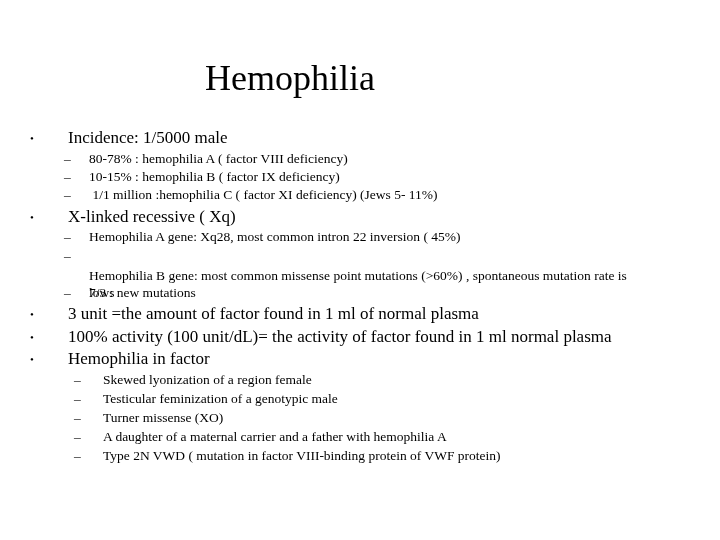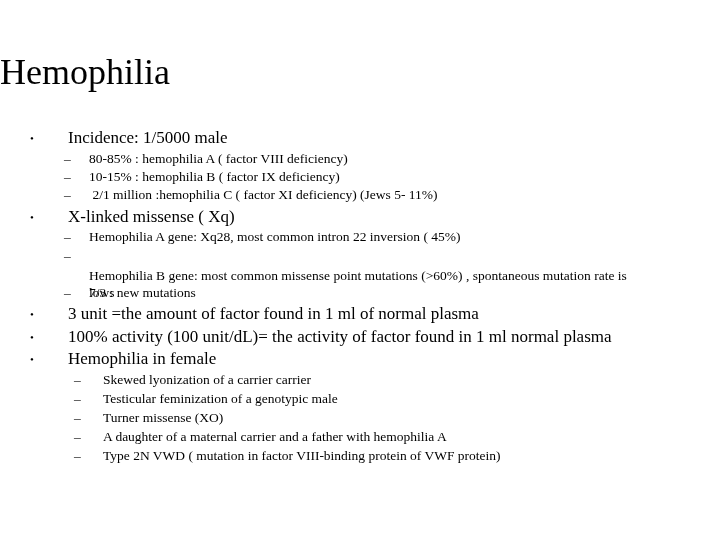--- a/index.html
+++ b/index.html
@@ -1,21 +1,21 @@
 <!DOCTYPE html>
 <html><head>
   <meta charset="utf-8">
   <style>
     html, body { margin: 0; padding: 0; background: #ffffff; }
     body {
       width: 720px; height: 540px; position: relative; overflow: hidden;
       font-family: "Liberation Serif", "DejaVu Serif", serif; color: #000;
     }
     .title {
-      position: absolute; left: 0; top: 50px; width: 580px; 
+      position: absolute; left: 0; top: 56px; width: 580px; text-align: center;
       font-size: 36px; line-height: 44px;
     }
     .l1 { position: absolute; left: 0; width: 720px; font-size: 17px; line-height: 20px; }
     .l1 .bullet { position: absolute; left: 30px; font-size: 11px; }
     .l1 .txt { position: absolute; left: 68px; white-space: nowrap; }
     .l1.bold .txt { font-weight: normal; }
     .l2 { position: absolute; left: 0; width: 720px; font-size: 13.5px; line-height: 17px; }
     .l2 .dash { position: absolute; left: 64px; }
     .l2 .txt { position: absolute; left: 89px; width: 560px; }
     .l3 .dash { left: 74px; }
@@ -26,34 +26,34 @@
 
 <div>
   <div class="title">Hemophilia</div>
 
   <div class="l1 bold" style="top:128px;">
     <span class="bullet">•</span>
     <span class="txt">Incidence: 1/5000 male</span>
   </div>
   <div class="l2" style="top:150px;">
     <span class="dash">–</span>
-    <span class="txt">80-85% : hemophilia A ( factor VIII deficiency)</span>
+    <span class="txt">80-78% : hemophilia A ( factor VIII deficiency)</span>
   </div>
   <div class="l2" style="top:168px;">
     <span class="dash">–</span>
     <span class="txt">10-15% : hemophilia B ( factor IX deficiency)</span>
   </div>
   <div class="l2" style="top:186px;">
     <span class="dash">–</span>
-    <span class="txt" style="white-space:pre;"> 2/1 million :hemophilia C ( factor XI deficiency) (Jews 5- 11%)</span>
+    <span class="txt" style="white-space:pre;"> 1/1 million :hemophilia C ( factor XI deficiency) (Jews 5- 11%)</span>
   </div>
 
   <div class="l1 bold" style="top:207px;">
     <span class="bullet">•</span>
-    <span class="txt">X-linked missense ( Xq)</span>
+    <span class="txt">X-linked recessive ( Xq)</span>
   </div>
   <div class="l2" style="top:228px;">
     <span class="dash">–</span>
     <span class="txt">Hemophilia A gene: Xq28, most common intron 22 inversion ( 45%)</span>
   </div>
   <div class="l2" style="top:247px;">
     <span class="dash">–</span>
     <span class="txt" style="width:560px;margin-top:20px;">Hemophilia B gene:  most common missense point mutations (&gt;60%) , spontaneous mutation rate is lows</span>
   </div>
   <div class="l2" style="top:284px;">
@@ -64,25 +64,25 @@
   <div class="l1" style="top:304px;">
     <span class="bullet">•</span>
     <span class="txt">3 unit =the amount of factor found in 1 ml of normal plasma</span>
   </div>
   <div class="l1" style="top:327px;">
     <span class="bullet">•</span>
     <span class="txt">100% activity (100 unit/dL)= the activity of factor found in 1 ml normal plasma</span>
   </div>
   <div class="l1" style="top:349px;">
     <span class="bullet">•</span>
-    <span class="txt">Hemophilia in female</span>
+    <span class="txt">Hemophilia in factor</span>
   </div>
   <div class="l2 l3" style="top:371px;">
     <span class="dash">–</span>
-    <span class="txt">Skewed lyonization of a carrier carrier</span>
+    <span class="txt">Skewed lyonization of a region female</span>
   </div>
   <div class="l2 l3" style="top:390px;">
     <span class="dash">–</span>
     <span class="txt">Testicular feminization of a genotypic male</span>
   </div>
   <div class="l2 l3" style="top:409px;">
     <span class="dash">–</span>
     <span class="txt">Turner missense (XO)</span>
   </div>
   <div class="l2 l3" style="top:428px;">

